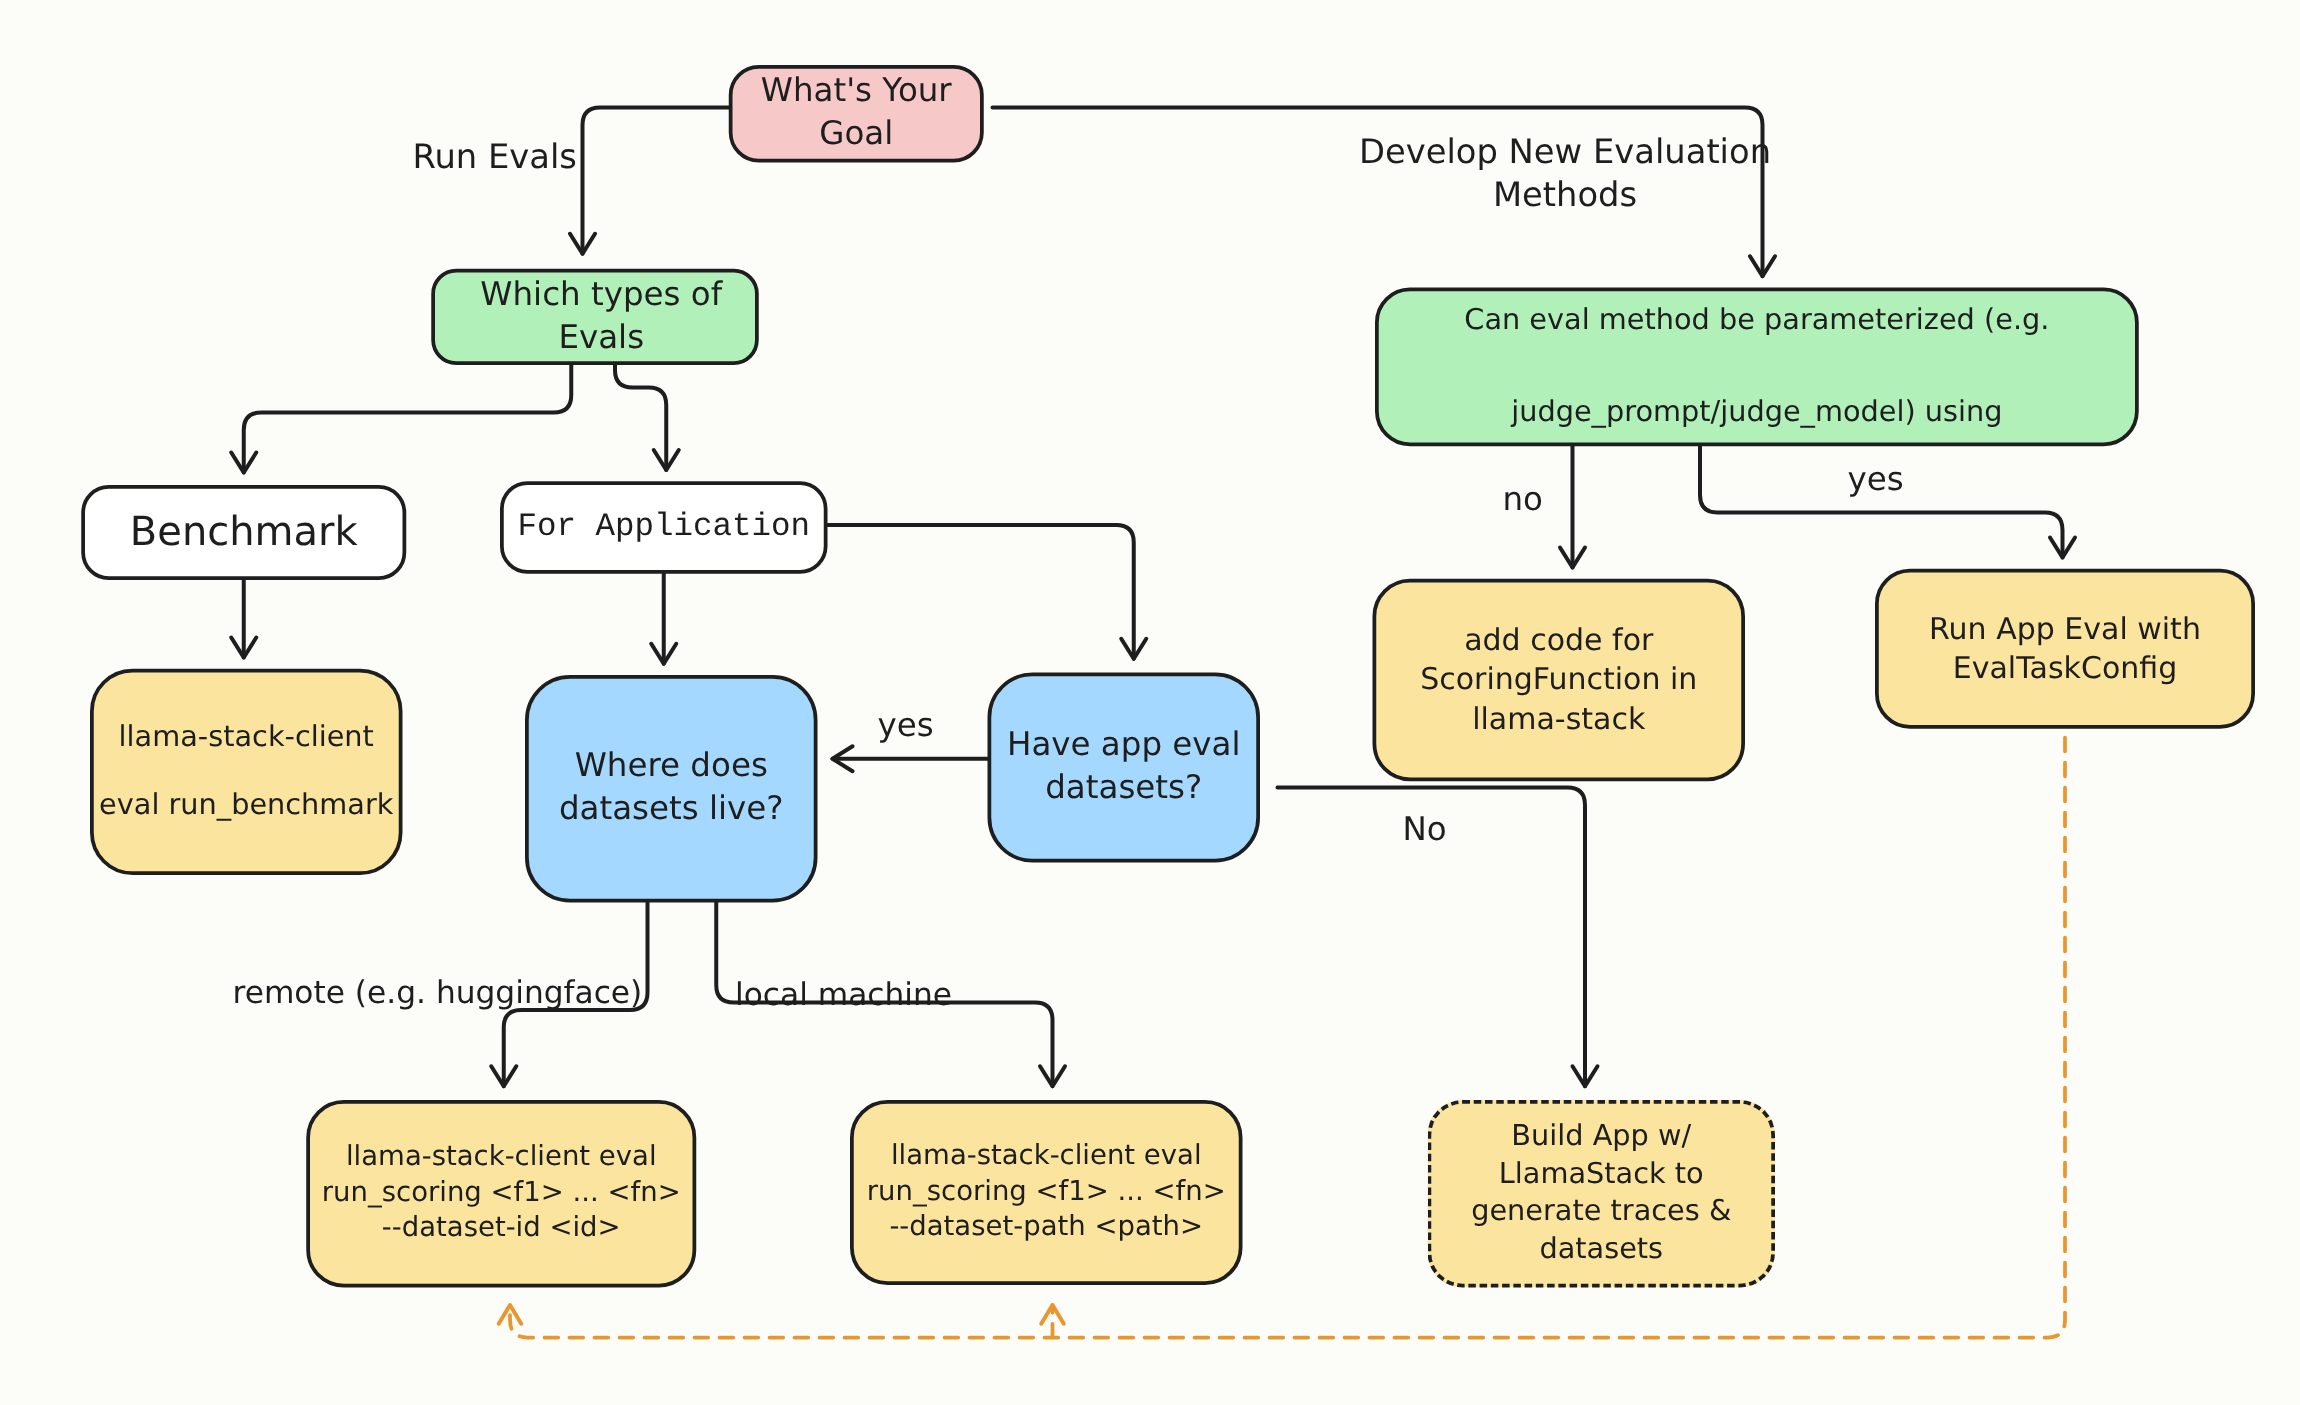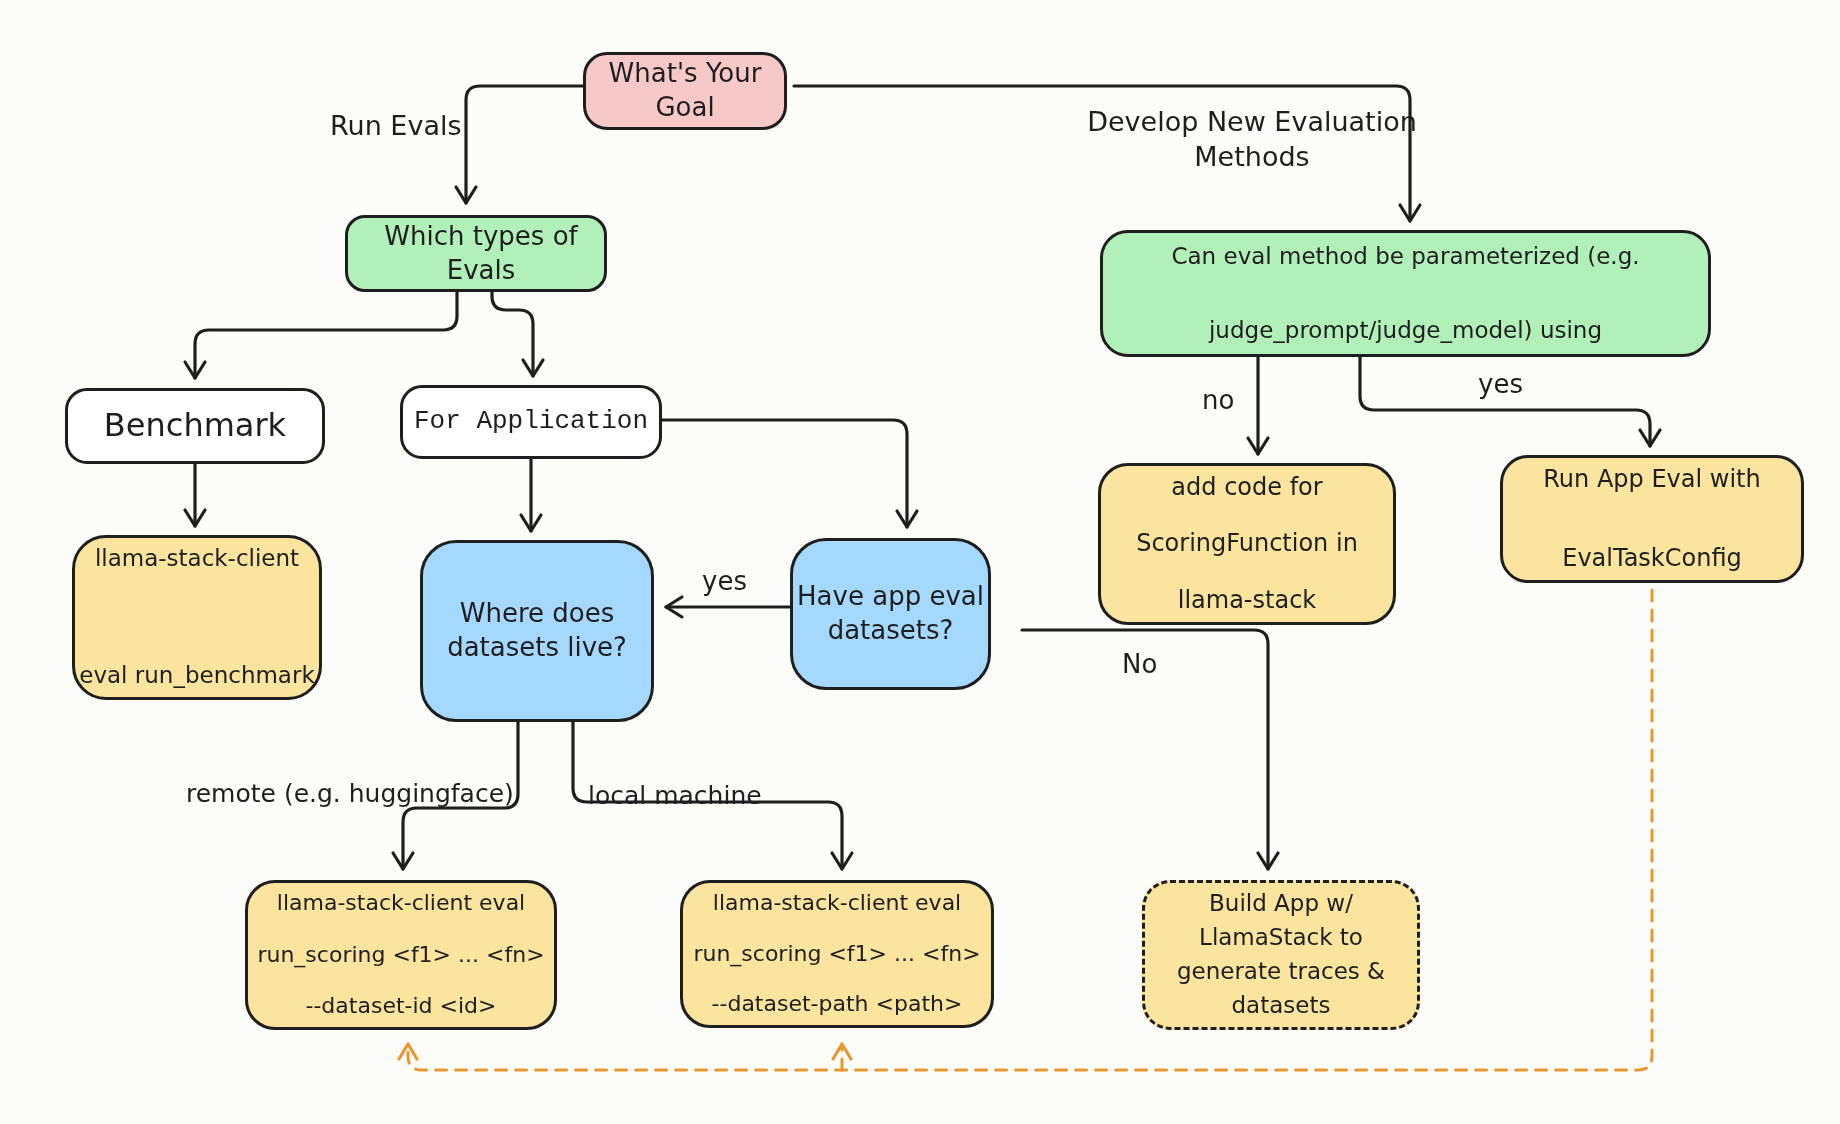--- a/index.html
+++ b/index.html
@@ -21,21 +21,21 @@
     position:absolute;z-index:2;
     display:flex;flex-direction:column;align-items:center;justify-content:center;
     border:3px solid var(--stroke);
     text-align:center;line-height:1.3;font-weight:500;
     box-sizing:border-box;padding:6px 10px;
   }
   .node .ln{display:block;white-space:nowrap;}
   .pink{background:var(--pink);}
   .green{background:var(--green);}
   .blue{background:var(--blue);}
-  .yellow{background:var(--yellow);justify-content:space-between;}
+  .yellow{background:var(--yellow);}
   .white{background:#ffffff;}
   .dashed{border-style:dashed;}
   .elabel{
     position:absolute;z-index:2;font-weight:500;line-height:1.3;
     white-space:nowrap;
   }
   .elabel.center{text-align:center;white-space:normal;}
 </style>
 </head>
 <body>
@@ -100,21 +100,21 @@
   <div class="node yellow" style="left:72px;top:535px;width:250px;height:165px;border-radius:34px;font-size:23px;gap:24px;">
     <span class="ln">llama-stack-client</span>
     <span class="ln">eval run_benchmark</span>
   </div>
 
   <div class="node blue" style="left:420px;top:540px;width:234px;height:182px;border-radius:36px;font-size:26px;">
     <span class="ln">Where does</span>
     <span class="ln">datasets live?</span>
   </div>
 
-  <div class="node blue" style="left:790px;top:538px;width:201px;height:152px;border-radius:36px;font-size:26px;">
+  <div class="node blue" style="left:790px;top:538px;width:218px;height:152px;border-radius:36px;font-size:26px;">
     <span class="ln">Have app eval</span>
     <span class="ln">datasets?</span>
   </div>
 
   <div class="node yellow" style="left:1098px;top:463px;width:298px;height:162px;border-radius:30px;font-size:24px;">
     <span class="ln">add code for</span>
     <span class="ln">ScoringFunction in</span>
     <span class="ln">llama-stack</span>
   </div>
 

